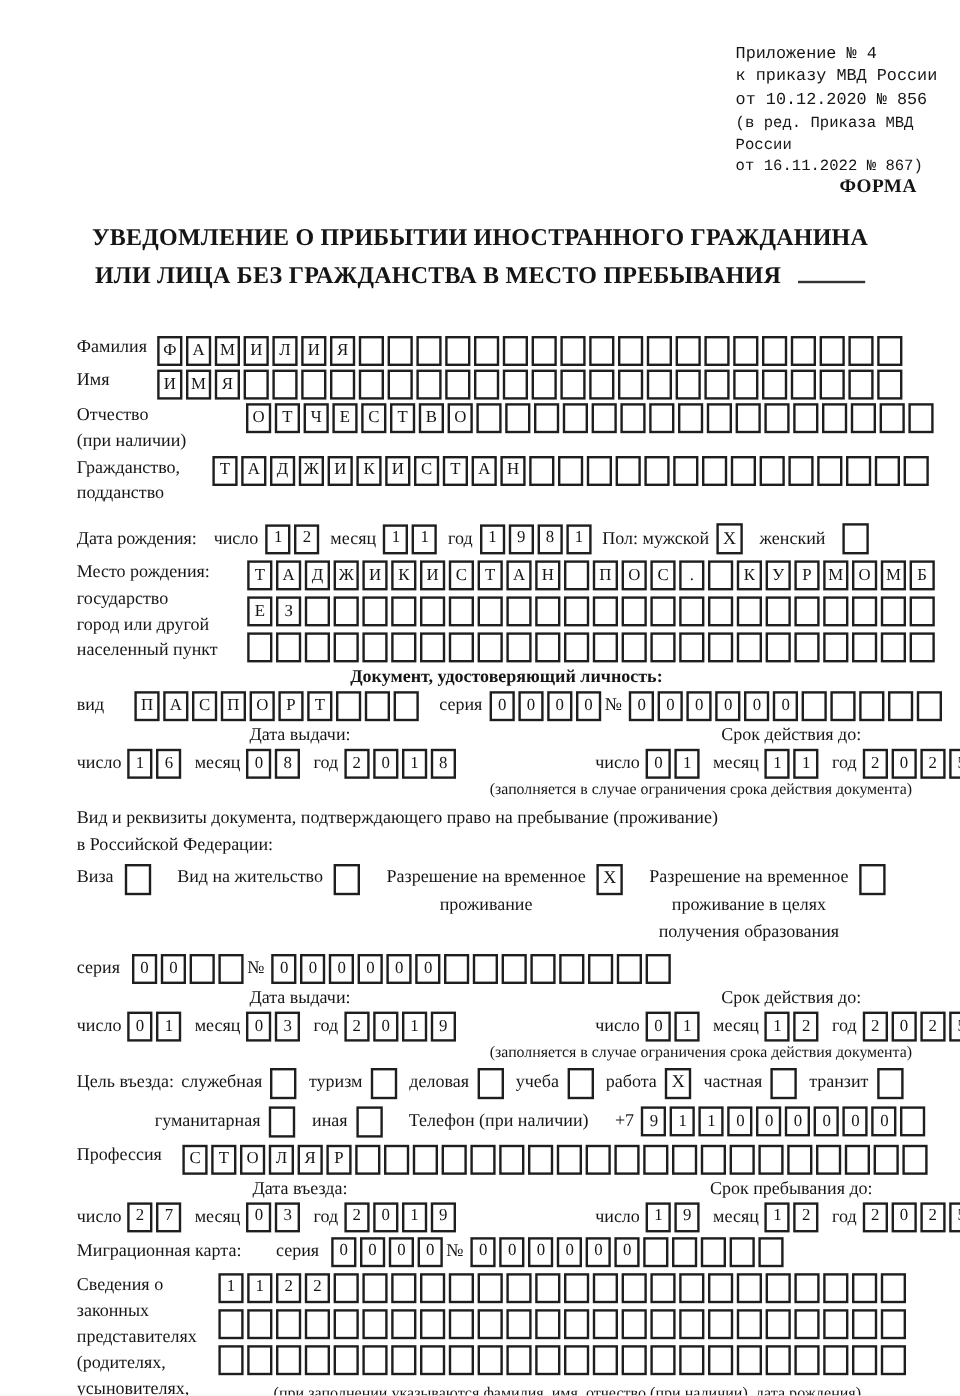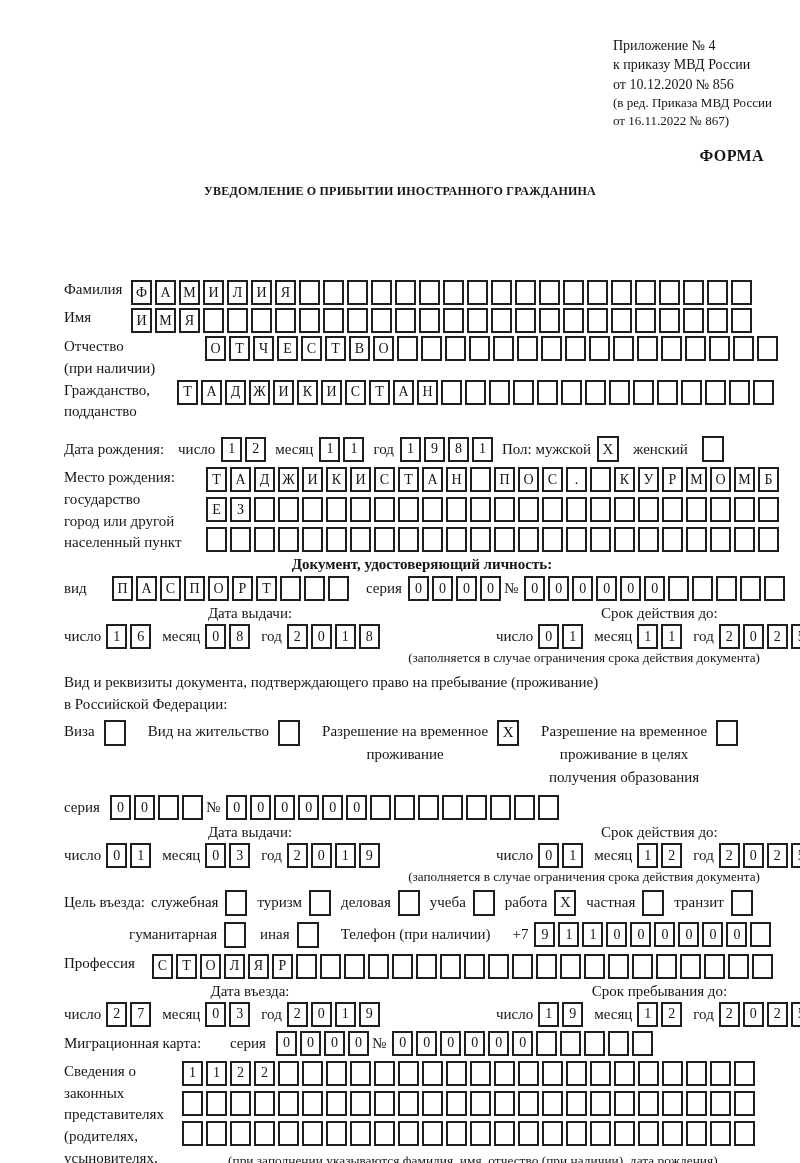--- a/index.html
+++ b/index.html
@@ -1,24 +1,24 @@
 <!DOCTYPE html>
 <html lang="ru"><head>
 <meta charset="utf-8">
 <style>
   html,body{margin:0;padding:0;background:#f2f2f2;}
   .page{position:relative;width:800px;height:1163px;margin:0 auto;background:#fff;
         color:#151515;font-family:"Liberation Serif","DejaVu Serif",serif;font-size:15px;
         overflow:hidden;}
   
-  .annex{position:absolute;top:36px;left:613px;line-height:1.38;font-size:14px;}
+  .annex{position:absolute;top:36px;left:613px;line-height:1.38;font-size:14px;font-family:Liberation Mono, monospace;}
   .annex .small{font-size:13px;}
   .forma{position:absolute;top:147px;right:36px;font-weight:bold;font-size:16px;letter-spacing:.4px;}
   .title{position:absolute;top:182px;left:0;right:0;text-align:center;font-weight:bold;
-         font-size:12px;line-height:1.62;letter-spacing:.2px;}
+         font-size:20px;line-height:1.62;letter-spacing:.2px;}
   .blank-line{display:inline-block;width:56px;border-bottom:2px solid #333;margin-left:14px;
               vertical-align:baseline;height:14px;}
   .sheading{position:absolute;top:249px;left:26px;right:4px;text-align:center;font-weight:bold;
             font-size:15.3px;}
   
   .content{position:absolute;top:280px;left:64px;right:20px;}
   .row{display:flex;align-items:flex-start;margin-bottom:3px;}
   .lbl{flex:none;line-height:1.3;}
   .lbl2{flex:none;line-height:1.45;}
   .boxes{display:flex;flex-wrap:nowrap;flex:none;}
@@ -60,20 +60,21 @@
     <div>Приложение № 4</div>
     <div>к приказу МВД России</div>
     <div>от 10.12.2020 № 856</div>
     <div class="small">(в ред. Приказа МВД России</div>
     <div class="small">от 16.11.2022 № 867)</div>
   </div>
   <div class="forma">ФОРМА</div>
 
   <div class="title">
     <div>УВЕДОМЛЕНИЕ О ПРИБЫТИИ ИНОСТРАННОГО ГРАЖДАНИНА</div>
+    <div><span>ИЛИ ЛИЦА БЕЗ ГРАЖДАНСТВА В МЕСТО ПРЕБЫВАНИЯ</span><span class="blank-line"></span></div>
   </div>
 
 
   <div class="content">
 
     <div class="row">
       <div class="lbl" style="width:67px;">Фамилия</div>
       <div class="boxes">
           <span class="cb">Ф</span>
           <span class="cb">А</span>

